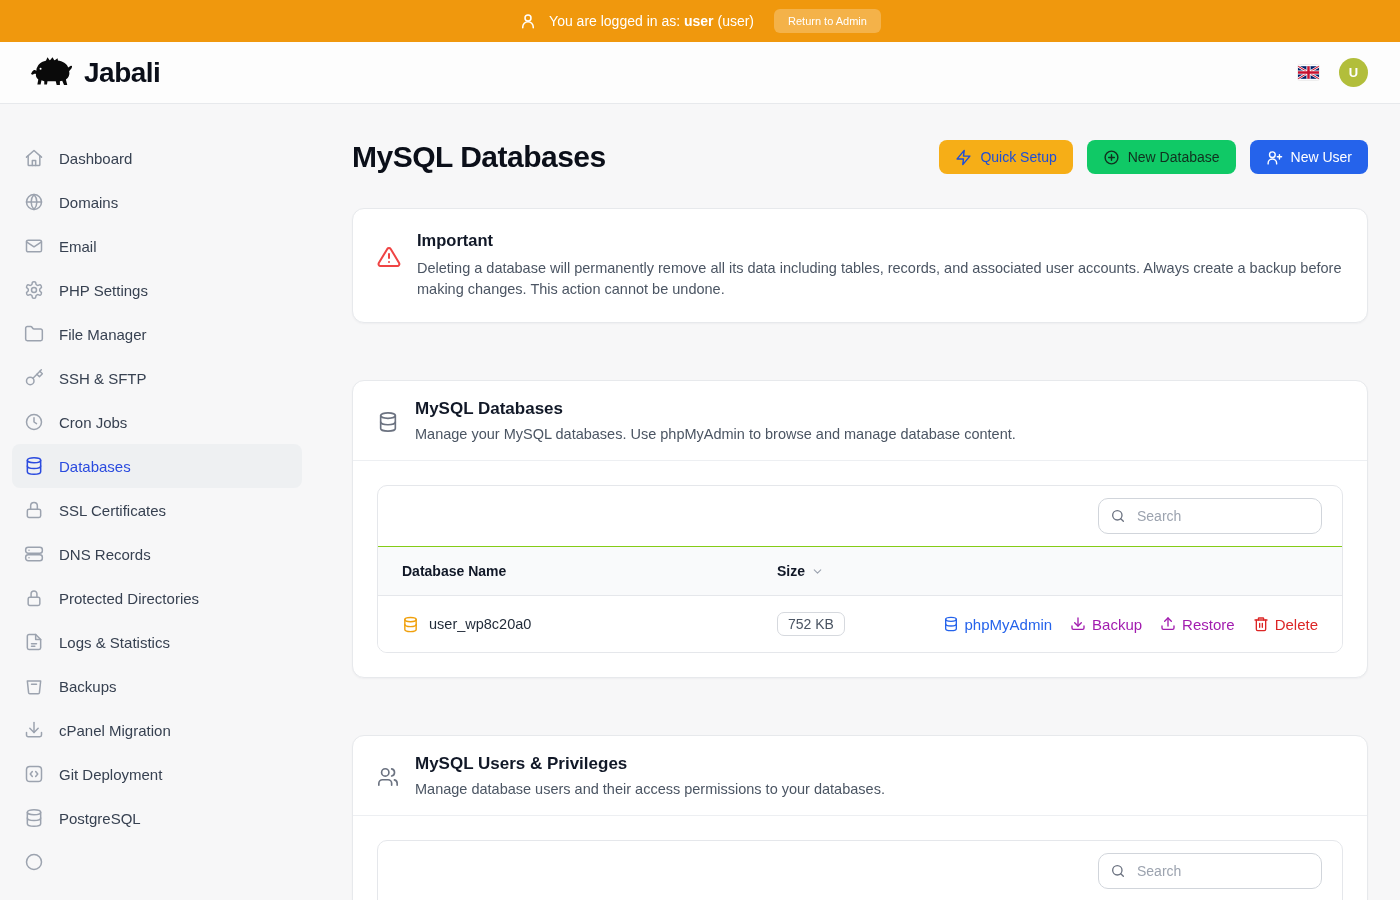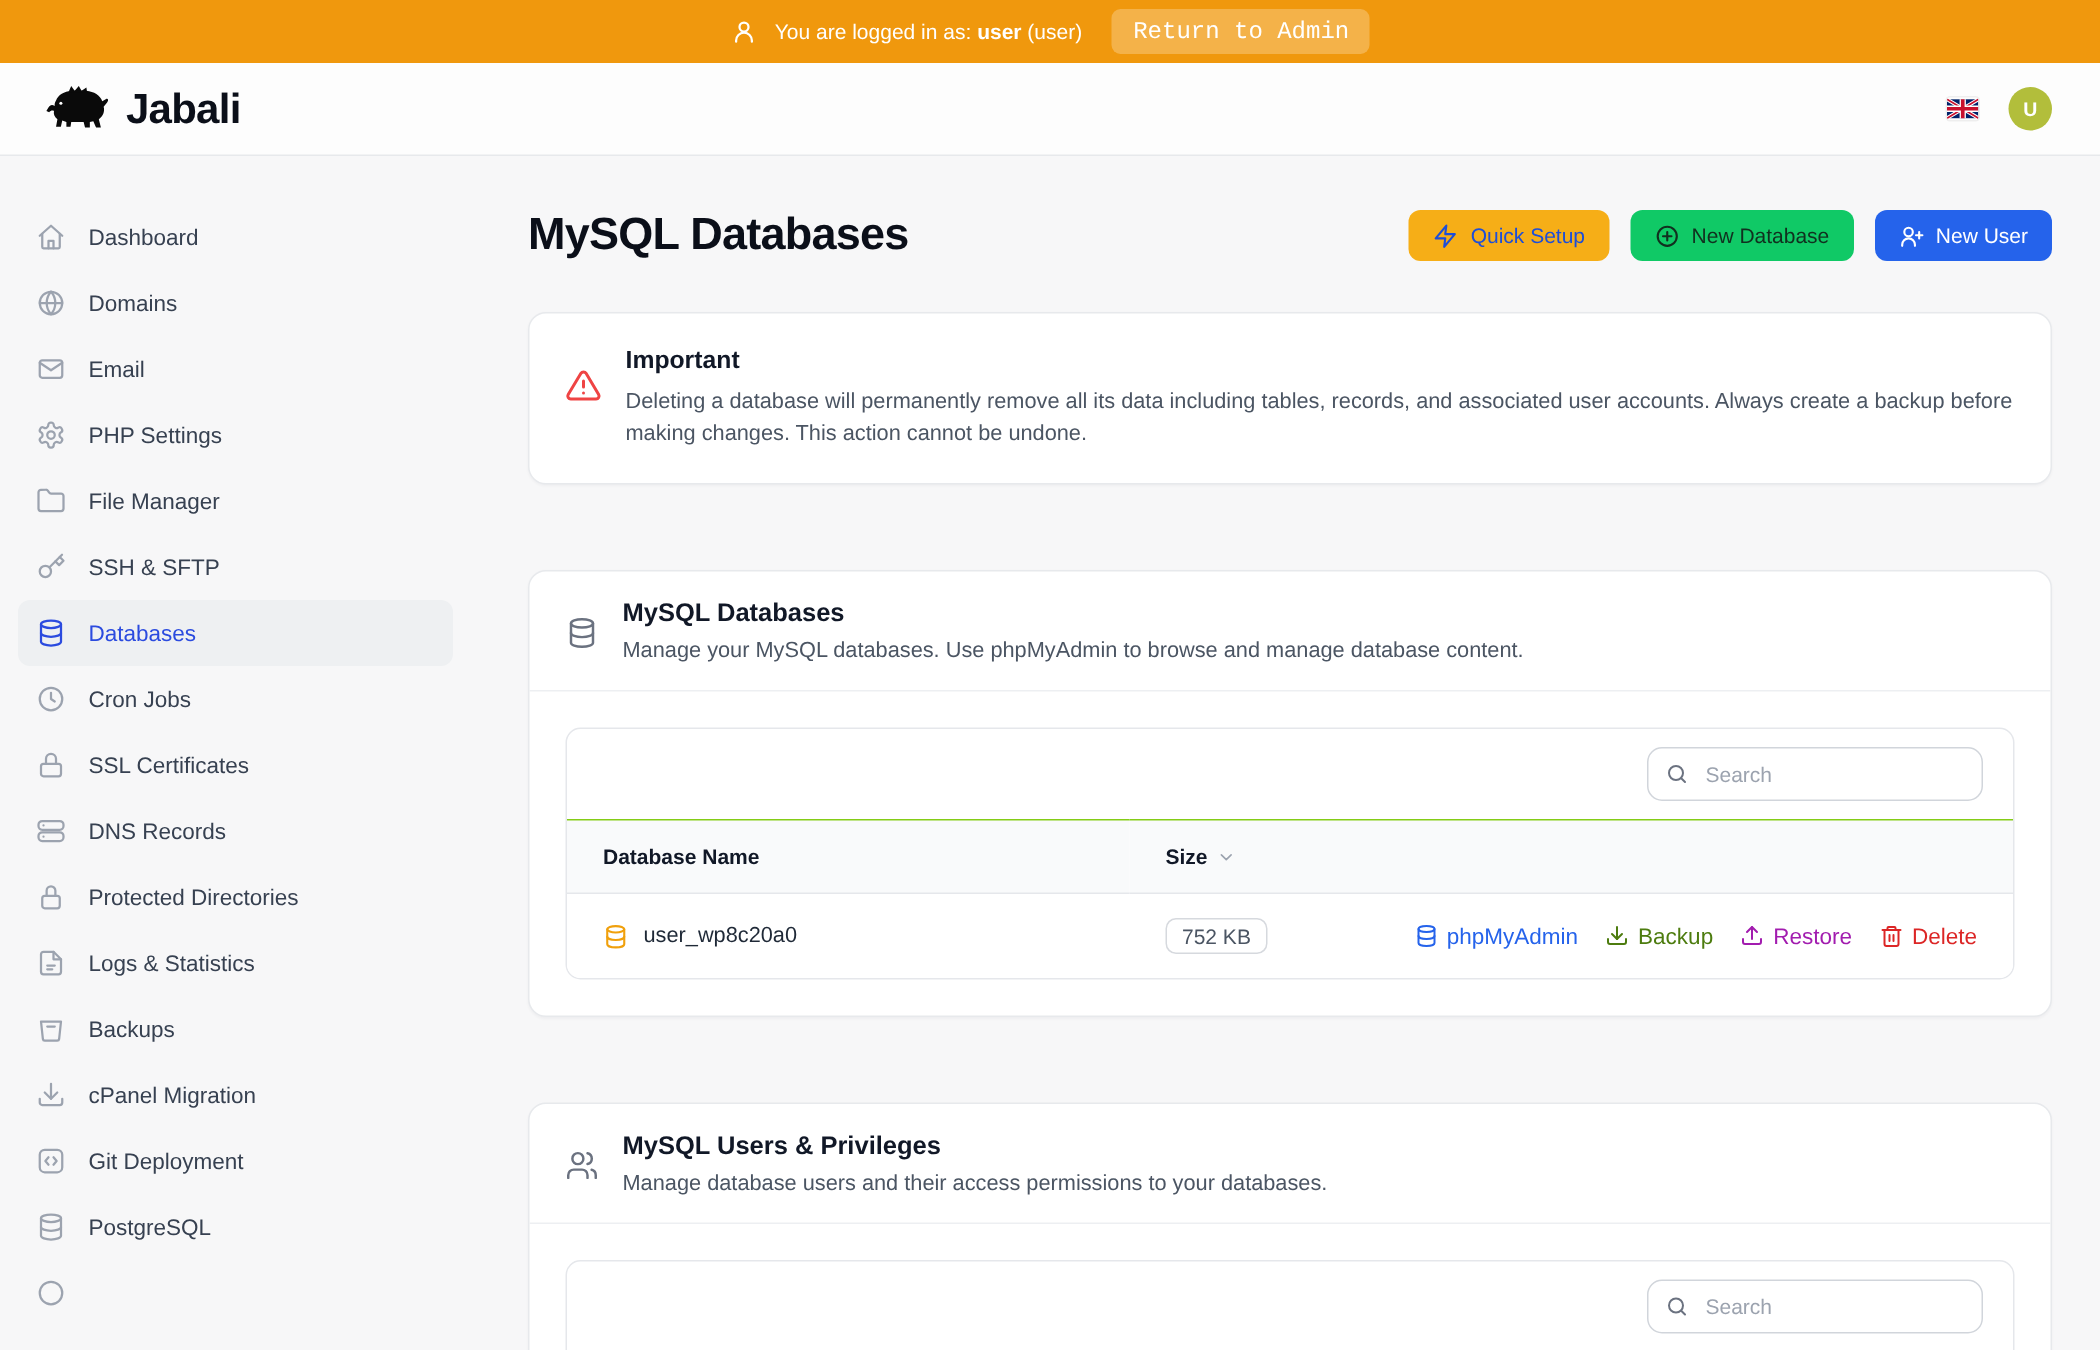--- a/index.html
+++ b/index.html
@@ -3,21 +3,21 @@
 <meta charset="utf-8">
 <style>
   * { margin:0; padding:0; box-sizing:border-box; }
   html,body { width:1400px; height:900px; overflow:hidden; }
   body { font-family:"Liberation Sans", sans-serif; background:#F7F7F8; color:#1F2937; }
   svg { display:block; }
 
   
   .topbar { height:42px; background:#F0980D; display:flex; align-items:center; justify-content:center; gap:12px; color:#fff; font-size:14px; }
   .topbar .msg b { font-weight:700; }
-  .return-btn { background:rgba(255,255,255,.25); border:none; color:#fff; font-size:16px; padding:6px 14px; border-radius:6px; cursor:pointer; font-family:Liberation Mono, monospace; margin-left:8px; }
+  .return-btn { background:rgba(255,255,255,.25); border:none; color:#fff; font-size:11px; padding:6px 14px; border-radius:6px; cursor:pointer; font-family:Liberation Sans, sans-serif; margin-left:8px; }
 
   
   .header { height:62px; background:#FDFDFD; border-bottom:1px solid #E7E9EC; display:flex; align-items:center; justify-content:space-between; padding:0 32px 0 30px; }
   .brand { display:flex; align-items:center; gap:8px; }
   .brand-name { font-size:28px; font-weight:800; color:#0B0F19; letter-spacing:-.5px; }
   .header-right { display:flex; align-items:center; gap:20px; }
   .flag { width:21px; height:15px; border-radius:2px; overflow:hidden; box-shadow:0 0 0 1px rgba(0,0,0,.06); cursor:pointer; }
   .avatar { width:29px; height:29px; border-radius:50%; background:#B2BE3B; color:#fff; font-size:13px; font-weight:700; display:flex; align-items:center; justify-content:center; cursor:pointer; }
 
   
@@ -63,21 +63,21 @@
   table { width:100%; border-collapse:collapse; }
   thead th { background:#F9FAFB; border-top:1px solid #84cc16; text-align:left; font-size:14px; font-weight:700; color:#111827; padding:16px 24px; }
   thead th .sort { display:inline-flex; align-items:center; gap:6px; cursor:pointer; }
   thead th .chev { color:#9CA3AF; }
   tbody td { border-top:1px solid #E5E7EB; padding:16px 24px; font-size:14.5px; color:#1F2937; background:#fff; }
   .db-name { display:flex; align-items:center; gap:10px; }
   .db-name .dbic { color:#F0A00C; }
   .size-badge { display:inline-block; border:1px solid #D6D9DE; border-radius:7px; padding:3px 10px; font-size:14px; color:#4B5563; background:#fff; }
   .row-actions { display:flex; justify-content:flex-end; align-items:center; gap:18px; }
   .link { display:inline-flex; align-items:center; gap:6px; font-size:15px; font-weight:500; text-decoration:none; cursor:pointer; background:none; border:none; font-family:inherit; }
-  .link-blue { color:#2563EB; } .link-green { color:#4d7c0f; } .link-orange { color:#a21caf; } .link-red { color:#DC2626; }
+  .link-blue { color:#2563EB; } .link-green { color:#a21caf; } .link-orange { color:#a21caf; } .link-red { color:#DC2626; }
   .col-dbname { width:375px; } .col-user { width:302px; }
 </style>
 </head>
 <body>
 
 <div class="topbar">
   <span>
     <svg width="18" height="18" viewBox="0 0 24 24" fill="none" stroke="#fff" stroke-width="2" stroke-linecap="round" stroke-linejoin="round">
         <circle cx="12" cy="8" r="4"></circle>
         <path d="M5 21v-1a7 7 0 0 1 14 0v1"></path>
@@ -176,39 +176,39 @@
       <span class="sic">
           <svg width="20" height="20" viewBox="0 0 24 24" fill="none" stroke="currentColor" stroke-width="1.8" stroke-linecap="round" stroke-linejoin="round">
             <circle cx="7.5" cy="15.5" r="4.5"></circle>
             <path d="m10.8 12.2 10-10"></path>
             <path d="m15.5 7.5 3 3 3.5-3.5-3-3"></path>
           </svg>
         </span>
       <span>SSH &amp; SFTP</span>
     </div>
 
+    <div class="side-item">
+      <span class="sic">
+          <svg width="20" height="20" viewBox="0 0 24 24" fill="none" stroke="currentColor" stroke-width="1.8" stroke-linecap="round" stroke-linejoin="round">
+            <circle cx="12" cy="12" r="9"></circle>
+            <path d="M12 7v5l3 2"></path>
+          </svg>
+        </span>
+      <span>Cron Jobs</span>
+    </div>
+
     <div class="side-item active">
       <span class="sic">
           <svg width="20" height="20" viewBox="0 0 24 24" fill="none" stroke="currentColor" stroke-width="1.8" stroke-linecap="round" stroke-linejoin="round">
             <ellipse cx="12" cy="5" rx="8" ry="3"></ellipse>
             <path d="M4 5v14c0 1.7 3.6 3 8 3s8-1.3 8-3V5"></path>
             <path d="M4 12c0 1.7 3.6 3 8 3s8-1.3 8-3"></path>
           </svg>
         </span>
       <span>Databases</span>
-    </div>
-
-    <div class="side-item">
-      <span class="sic">
-          <svg width="20" height="20" viewBox="0 0 24 24" fill="none" stroke="currentColor" stroke-width="1.8" stroke-linecap="round" stroke-linejoin="round">
-            <circle cx="12" cy="12" r="9"></circle>
-            <path d="M12 7v5l3 2"></path>
-          </svg>
-        </span>
-      <span>Cron Jobs</span>
     </div>
 
     <div class="side-item">
       <span class="sic">
           <svg width="20" height="20" viewBox="0 0 24 24" fill="none" stroke="currentColor" stroke-width="1.8" stroke-linecap="round" stroke-linejoin="round">
             <rect x="4" y="11" width="16" height="10" rx="2"></rect>
             <path d="M8 11V7a4 4 0 0 1 8 0v4"></path>
           </svg>
         </span>
       <span>SSL Certificates</span>

